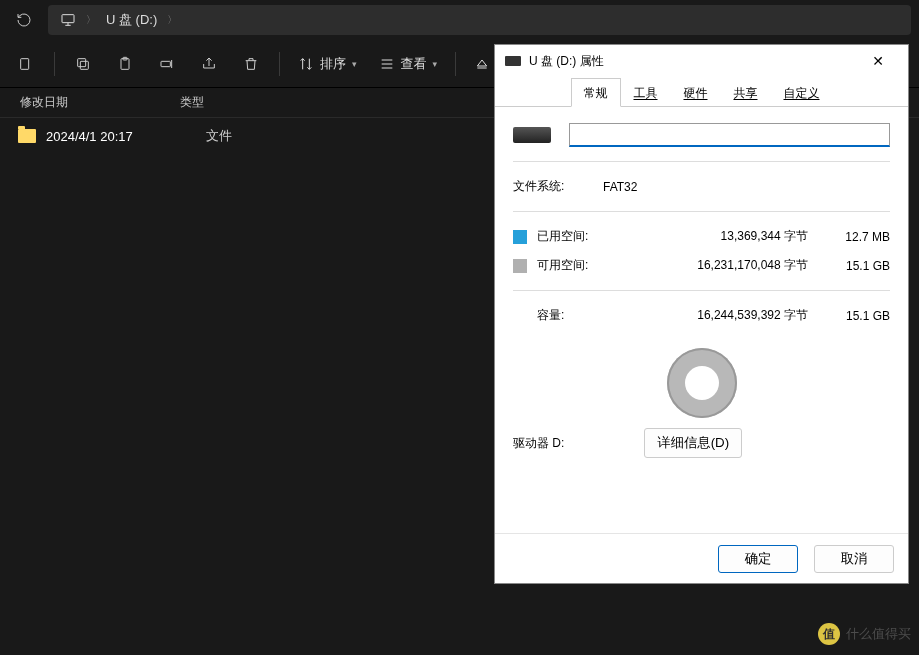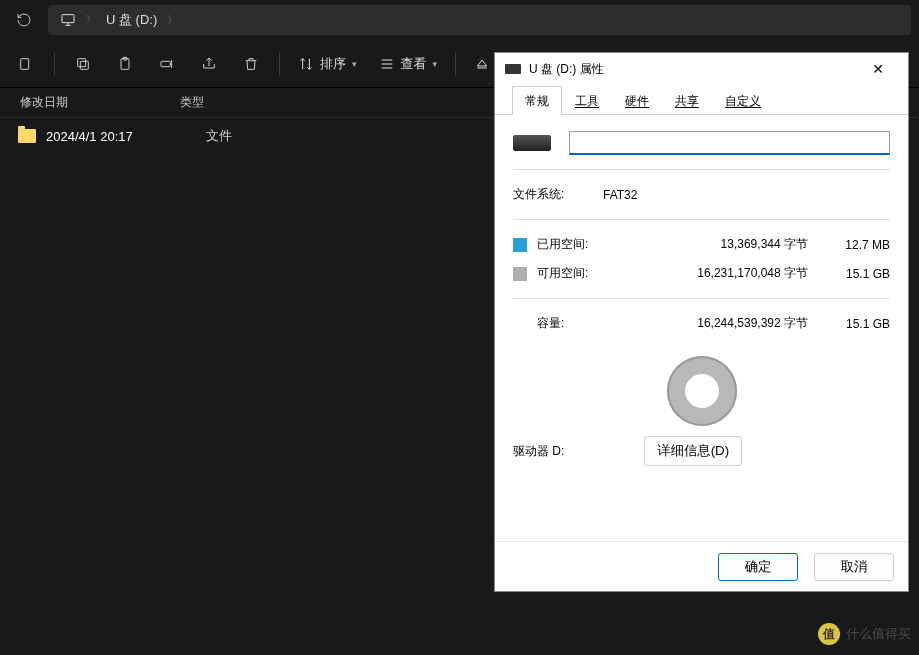--- a/index.html
+++ b/index.html
@@ -28,26 +28,26 @@
 
 .file-list { background: #191919; }
 .file-row { height: 36px; display: flex; align-items: center; padding: 0 18px; color: #ddd; }
 .file-icon { width: 18px; height: 14px; background: #ffd968; border-radius: 1px; margin-right: 10px; position: relative; }
 .file-icon::before { content: ""; position: absolute; top: -3px; left: 0; width: 7px; height: 3px; background: #ffd968; border-radius: 1px 1px 0 0; }
 .file-name { width: 262px; }
 .file-date { width: 160px; color: #ffffff; }
 .file-type { color: #ccc; }
 
 
-.dialog { position: absolute; left: 494px; top: 52px; width: 415px; height: 540px; background: #fff; border: 1px solid #888; display: flex; flex-direction: column; color: #000; font-size: 12px; }
+.dialog { position: absolute; left: 494px; top: 44px; width: 415px; height: 540px; background: #fff; border: 1px solid #888; display: flex; flex-direction: column; color: #000; font-size: 12px; }
 .dlg-title { height: 32px; display: flex; align-items: center; padding: 0 10px; gap: 8px; }
 .dlg-tico { width: 16px; height: 10px; background: #333; border-radius: 1px; }
 .dlg-close { margin-left: auto; width: 40px; height: 30px; display: flex; align-items: center; justify-content: center; font-size: 14px; }
 
-.dlg-tabs { height: 30px; display: flex; padding: 0 17px; border-bottom: 1px solid #ccc; }
+.dlg-tabs { height: 30px; display: flex; padding: 0 4px; border-bottom: 1px solid #ccc; justify-content: center; }
 .dlg-tab { padding: 6px 12px; border: 1px solid transparent; position: relative; top: 1px; }
 .dlg-tab.active { border: 1px solid #ccc; border-bottom: 1px solid #fff; background: #fff; }
 .dlg-tab:not(.active) { text-decoration: underline; text-underline-offset: 2px; }
 
 .dlg-body { flex: 1; padding: 16px 18px; overflow: hidden; }
 .drive-row { display: flex; align-items: center; gap: 18px; margin-bottom: 14px; }
 .drive-ico { width: 38px; height: 16px; background: linear-gradient(#555,#222); border-radius: 2px; }
 .drive-input { flex: 1; height: 24px; border: 1px solid #999; border-bottom: 2px solid #0067c0; padding: 0 6px; }
 
 .hr { height: 1px; background: #ddd; margin: 10px 0; }

